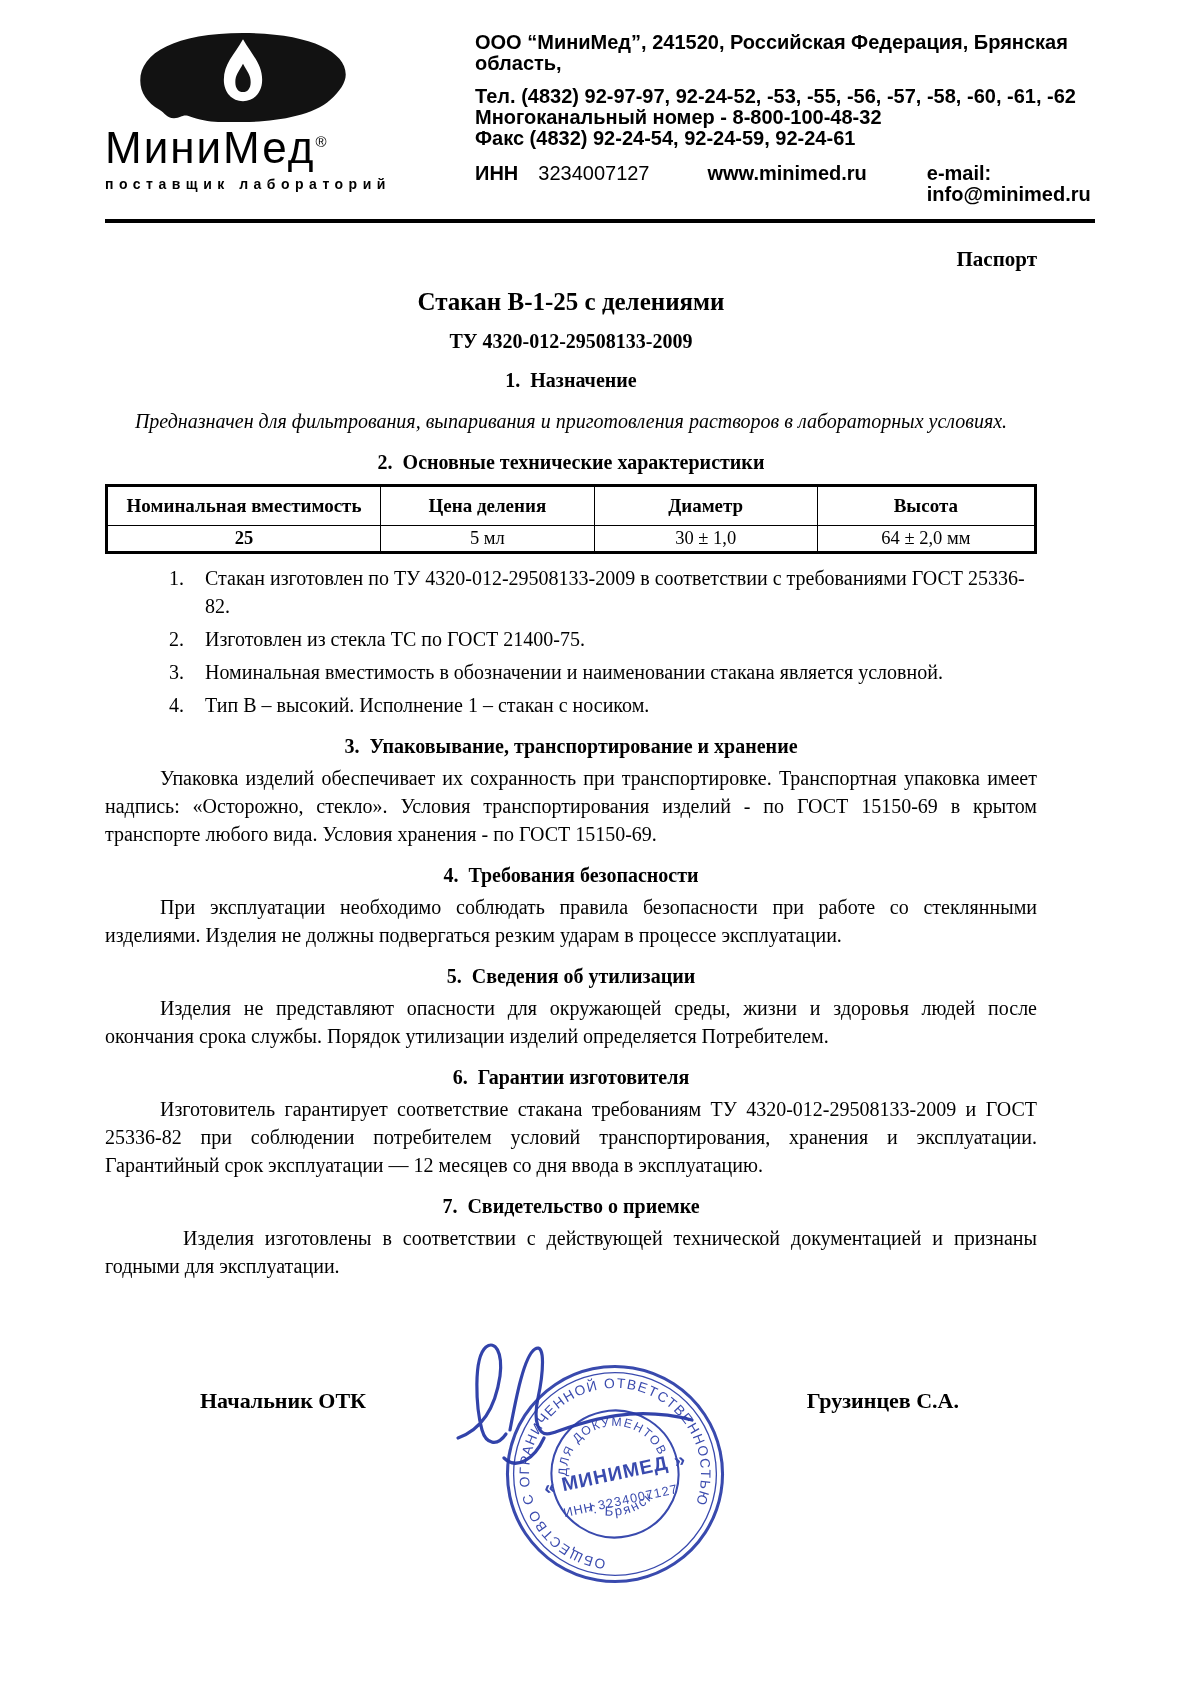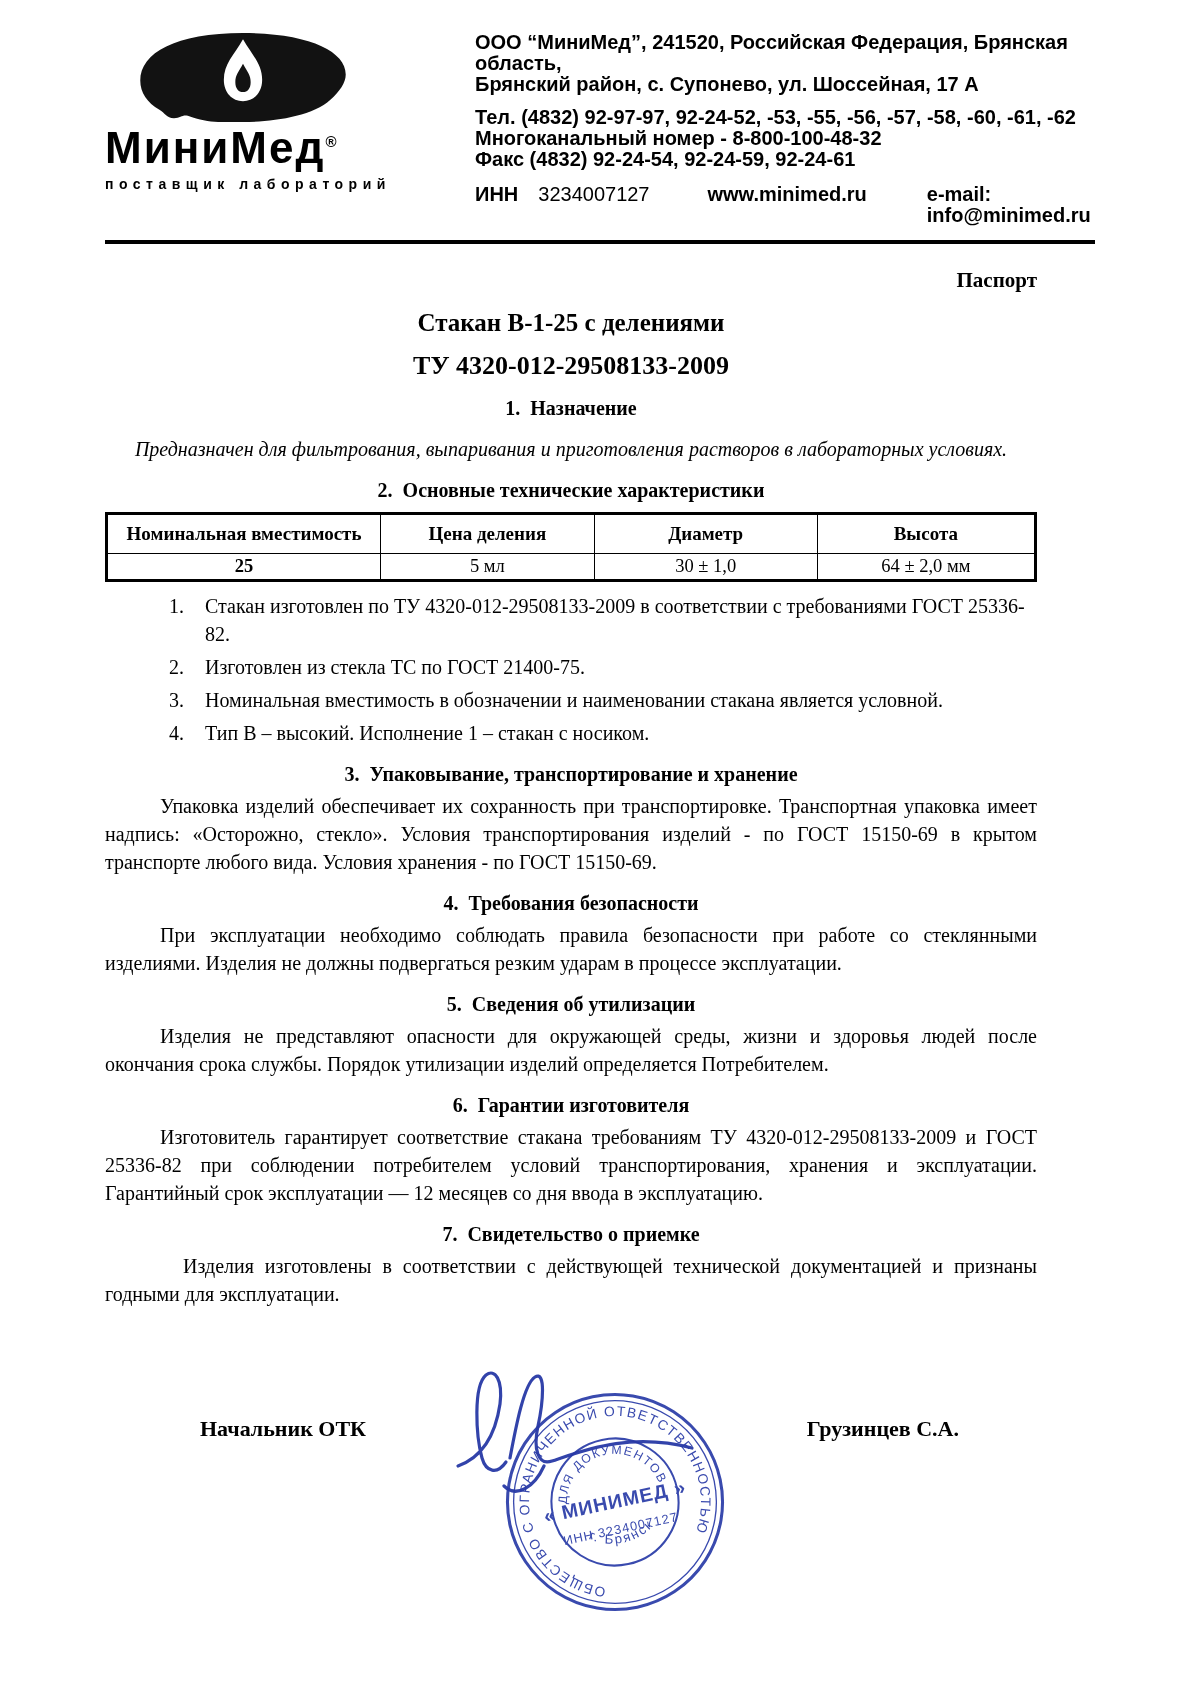--- a/index.html
+++ b/index.html
@@ -13,21 +13,21 @@
     font-family: "Liberation Serif", serif;
     overflow: hidden;
   }
 
   
   .header { display: flex; padding: 28px 105px 0 105px; }
   .logo-col { width: 340px; flex: 0 0 340px; }
   .logo-blob { display: block; width: 240px; height: 92px; margin: 2px 0 0 18px; }
   .brand-line {
     font-family: "Liberation Sans", sans-serif;
-    font-weight: bold; font-size: 44px; letter-spacing: 2px;
+    font-weight: normal; font-size: 44px; letter-spacing: 2px;
     line-height: 48px; margin-top: -4px; white-space: nowrap;
   }
   .brand-reg { font-size: 15px; vertical-align: super; }
   .tagline {
     font-family: "Liberation Sans", sans-serif;
     font-weight: bold; font-size: 14px; letter-spacing: 5.5px;
     margin-top: 4px; white-space: nowrap;
   }
   .info-col {
     flex: 1; padding-left: 30px; padding-top: 4px;
@@ -39,21 +39,21 @@
   .inn-row { display: flex; margin-top: 14px; align-items: baseline; }
   .inn-value { font-weight: normal; margin-left: 20px; }
   .website { margin-left: 58px; }
   .email { margin-left: 60px; }
   .rule { margin: 14px 105px 0 105px; height: 4px; background: #000; }
 
   
   .main { width: 932px; margin: 0 0 0 105px; font-size: 20px; }
   .doc-type { text-align: right; font-weight: bold; font-size: 21px; margin: 24px 0 0; }
   .product  { text-align: center; font-weight: bold; font-size: 25px; margin: 16px 0 0; }
-  .tu       { text-align: center; font-weight: bold; font-size: 26px; margin: 14px 0 8px; }
+  .tu       { text-align: center; font-weight: bold; font-size: 20px; margin: 14px 0 8px; }
   .sec-h {
     text-align: center; font-weight: bold; font-size: 20px;
     margin: 16px 0 6px; white-space: pre-wrap;
   }
   .p-center { text-align: center; margin: 16px 0 0; line-height: 27px; font-style: italic; }
   .p-just { text-align: justify; text-indent: 55px; line-height: 28px; margin: 2px 0 0; }
   .p-just.big-indent { text-indent: 78px; }
 
   
   table.specs {
@@ -103,21 +103,20 @@
       <svg class="logo-blob" viewBox="0 0 300 120" aria-hidden="true">
         <path d="M150,4 C62,4 16,30 16,66 c0,16 9,29 25,38 c7,4 9,11 19,11 c9,0 11,-5 18,-3 c27,10 42,8 72,8 c38,0 90,-7 114,-29 c12,-11 20,-22 20,-33 C284,27 234,4 150,4 Z" fill="#121212"></path>
         <path d="M150,12 c-12,21 -25,32 -25,53 c0,17 11,28 25,28 c14,0 25,-11 25,-28 c0,-21 -13,-32 -25,-53 Z" fill="#ffffff"></path>
         <path d="M150,44 c-6,11 -10,15 -10,24 c0,8 4,13 10,13 c6,0 10,-5 10,-13 c0,-9 -4,-13 -10,-24 Z" fill="#121212"></path>
       </svg>
       <div class="brand-line"><span>МиниМед</span><span class="brand-reg">®</span></div>
       <div class="tagline">поставщик  лабораторий</div>
     </div>
     <div class="info-col">
       <p>ООО “МиниМед”, 241520, Российская Федерация, Брянская область,</p>
-      <p>Брянский район, с. Супонево, ул. Шоссейная, 17 А</p>
       <div class="info-gap"></div>
       <p>Тел. (4832) 92-97-97, 92-24-52, -53, -55, -56, -57, -58, -60, -61, -62</p>
       <p>Многоканальный номер - 8-800-100-48-32</p>
       <p>Факс (4832) 92-24-54, 92-24-59, 92-24-61</p>
       <div class="inn-row">
         <span>ИНН</span>
         <span class="inn-value">3234007127</span>
         <span class="website">www.minimed.ru</span>
         <span class="email"><span>e-mail:</span> <span>info@minimed.ru</span></span>
       </div>

